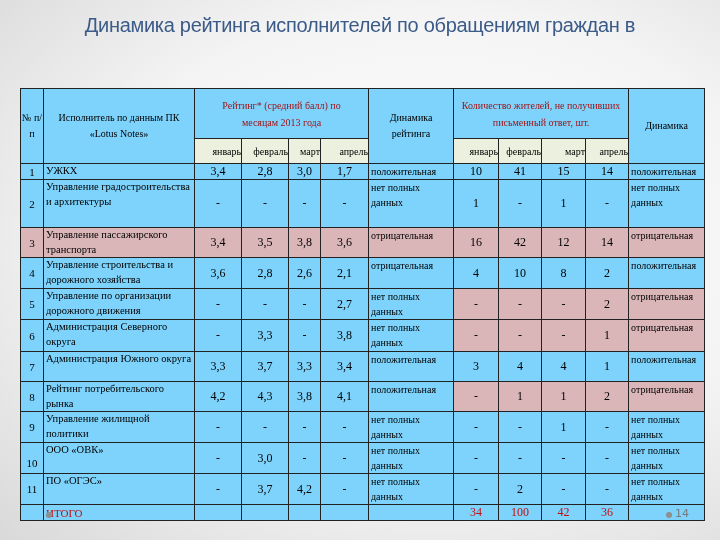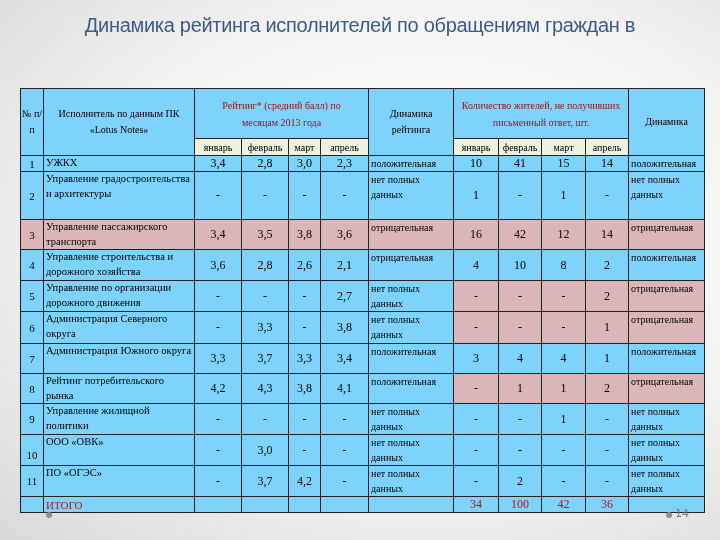--- a/index.html
+++ b/index.html
@@ -26,21 +26,21 @@
       background: #7dd3fc;
       border: 1.5px solid #111;
     }
     table.grid td, table.grid th {
       border: 1px solid #222;
       font-weight: normal;
       overflow: hidden;
     }
     th.hdr { font-size: 10px; font-weight: bold; text-align: center; line-height: 16px; vertical-align: middle; }
     th.hdr-red { color: #a01418; font-size: 10px; font-weight: bold; text-align: center; line-height: 17px; margin-left: 30px; }
-    th.month { background: #ebf1de; font-size: 10px; height: 17px; text-align: center; }
+    th.month { background: #ebf1de; font-size: 10px; height: 25px; text-align: right; }
     td.num { text-align: center; font-size: 11px; vertical-align: middle; }
     td.name { font-size: 10.5px; line-height: 14.5px; padding-left: 2px; vertical-align: top; }
     td.val { text-align: center; font-size: 12px; vertical-align: middle; }
     td.dyn { font-size: 10px; line-height: 15px; padding-left: 2px; vertical-align: top; }
     tr.hl td { background: #dbb6b8; }
     tr.hl td.name, tr.hl td.num { background: #dbb6b8; }
     td.pink { background: #dbb6b8; }
     td.total-label { color: #c01010; font-weight: bold; font-size: 11px; padding-left: 2px; }
     td.total-val { color: #c01010; font-weight: bold; font-size: 12px; text-align: center; }
     .footer-text {
@@ -101,21 +101,21 @@
     </tr>
   </thead>
   <tbody>
 
     <tr style="height:15px">
       <td class="num">1</td>
       <td class="name">УЖКХ</td>
       <td class="val">3,4</td>
       <td class="val">2,8</td>
       <td class="val">3,0</td>
-      <td class="val">2,3</td>
+      <td class="val">1,7</td>
       <td class="dyn">положительная</td>
       <td class="val">10</td>
       <td class="val">41</td>
       <td class="val">15</td>
       <td class="val">14</td>
       <td class="dyn">положительная</td>
     </tr>
 
     <tr style="height:48px">
       <td class="num">2</td>

